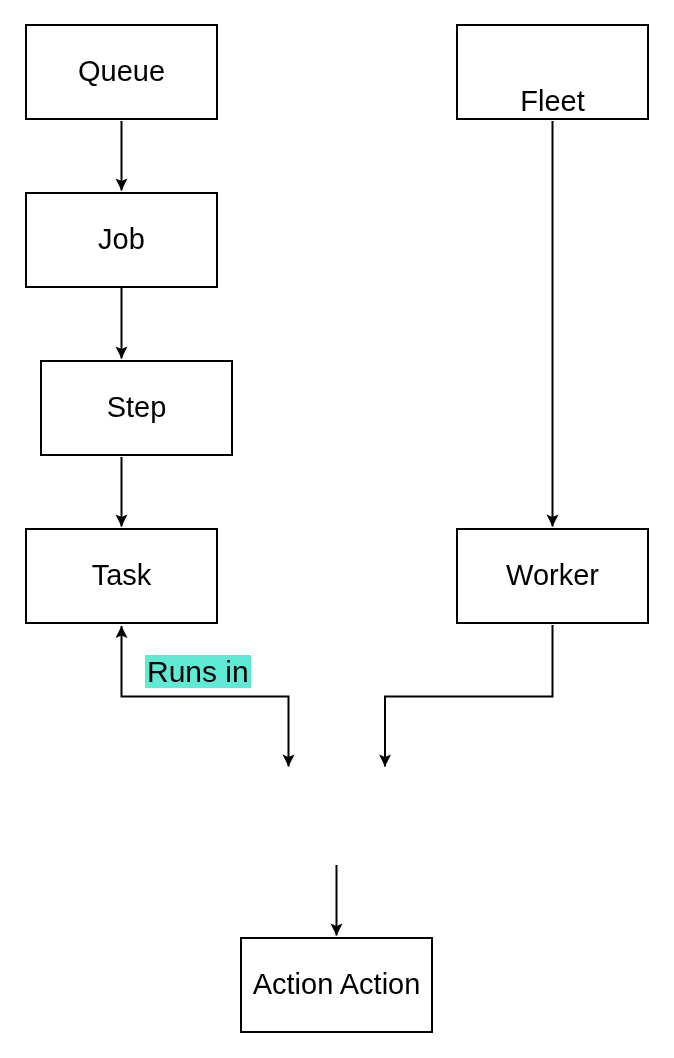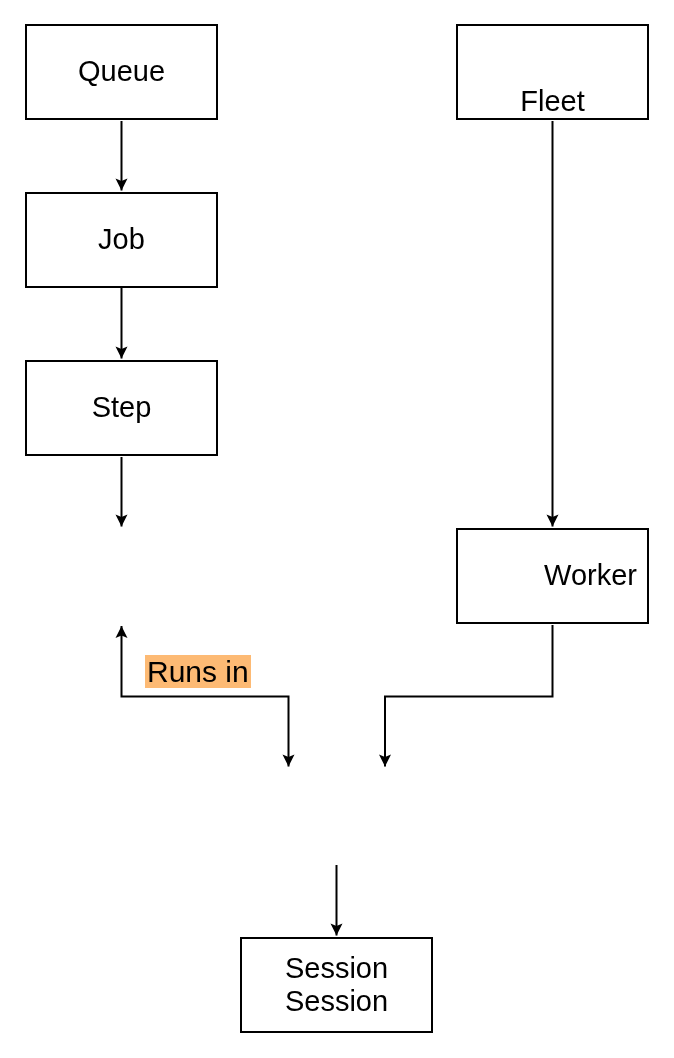--- a/index.html
+++ b/index.html
@@ -33,35 +33,35 @@
     align-items: center;
     justify-content: center;
     text-align: center;
     font-size: 29px;
     line-height: 1.15;
     color: #000000;
   }
   .node span { display: block; padding: 0 10px; }
   .n-queue          { left: 25px;  top: 24px;  }
   .n-job            { left: 25px;  top: 192px; align-items: center; }
-  .n-step           { left: 25px;  top: 360px; }
+  .n-step           { left: 40px;  top: 360px; }
   .n-task           { left: 25px;  top: 528px; }
   .n-fleet          { left: 456px; top: 24px; align-items: flex-end;  }
-  .n-worker         { left: 456px; top: 528px; justify-content: flex-end; }
+  .n-worker         { left: 456px; top: 528px; }
   .n-session        { left: 240px; top: 768px; }
   .n-session-action { left: 240px; top: 937px; }
   .edge-label {
     position: absolute;
     left: 145px;
     top: 655px;
     font-size: 30px;
     line-height: 1.1;
     color: #000000;
     white-space: nowrap;
-    background: #fdba74;
+    background: #5eead4;
     padding: 0 2px;
   }
 </style>
 </head>
 <body>
 
 <div class="canvas">
 
   <svg class="edges" width="674" height="1058" viewBox="0 0 674 1058" fill="none" stroke="#000000" stroke-width="2">
     <defs>
@@ -81,25 +81,28 @@
 
   <div class="node n-queue">
     <span>Queue</span>
   </div>
   <div class="node n-job">
     <span>Job</span>
   </div>
   <div class="node n-step">
     <span>Step</span>
   </div>
+  <div class="node n-task">
+    <span>Task</span>
+  </div>
   <div class="node n-fleet">
     <span>Fleet</span>
   </div>
   <div class="node n-worker">
     <span>Worker</span>
   </div>
   <div class="node n-session-action">
-    <span>Session Session</span>
+    <span>Action Action</span>
   </div>
 
   <div class="edge-label">Runs in</div>
 
 </div>
 
 </body></html>

